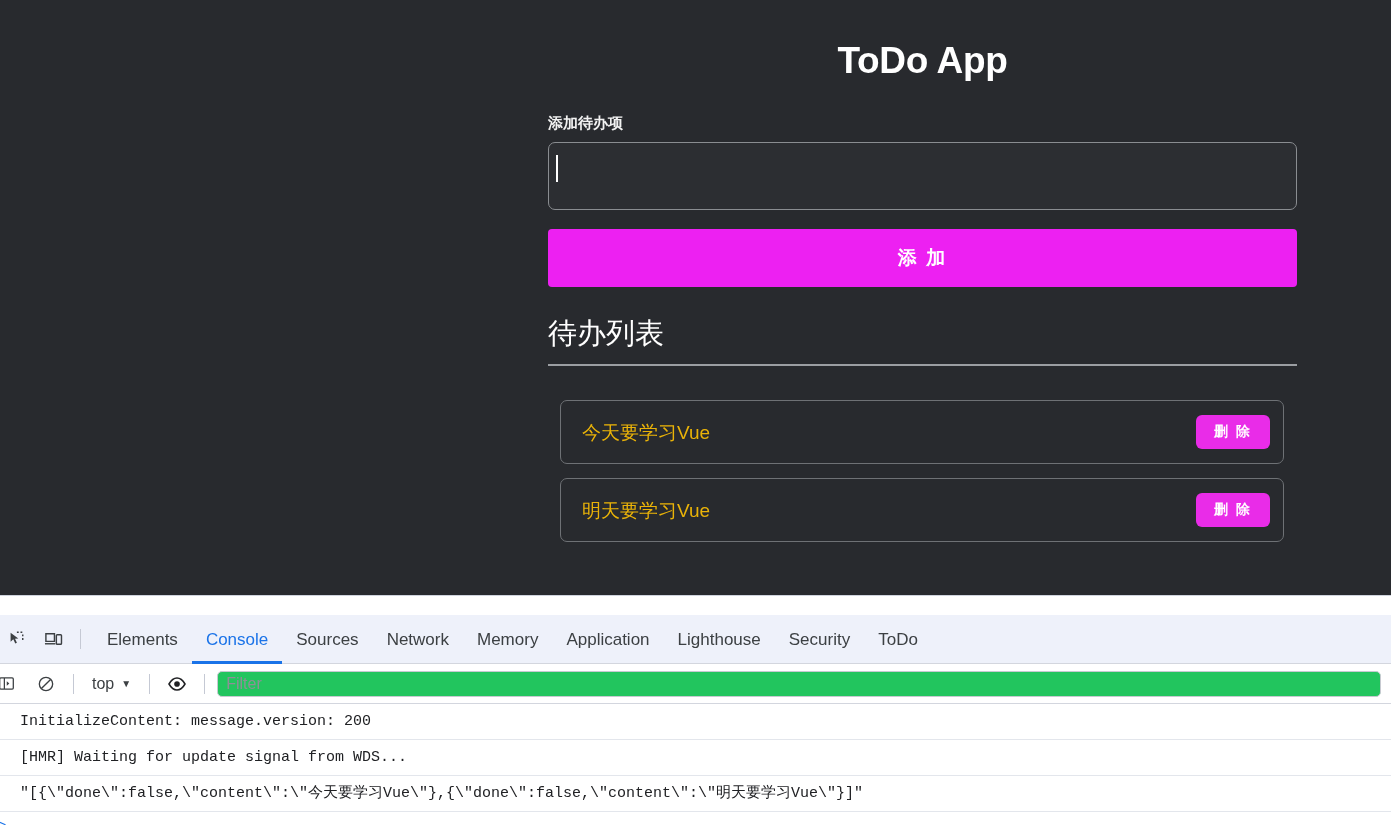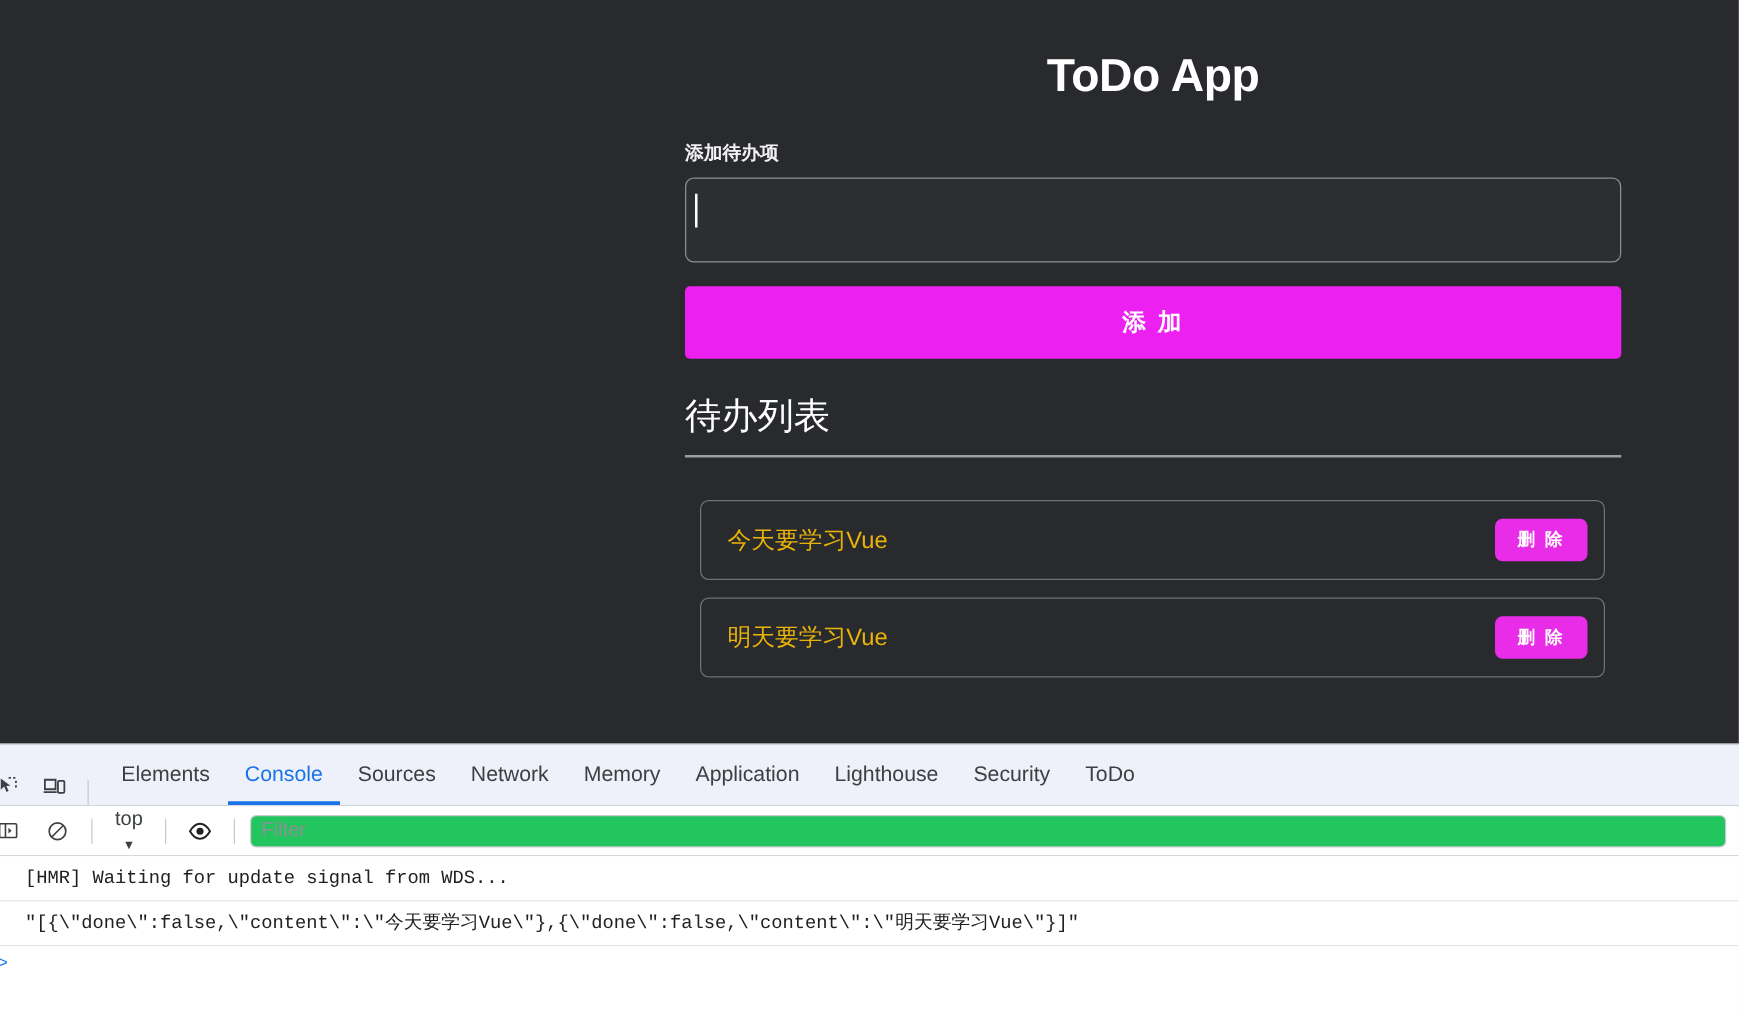--- a/index.html
+++ b/index.html
@@ -145,25 +145,26 @@
     position: absolute;
     left: 0; top: 595px;
     width: 1391px;
     height: 230px;
     background: #ffffff;
     border-top: 1px solid #cfd3dd;
   }
 
   #devtools-tabbar {
     display: flex;
-    align-items: flex-end;
+    align-items: center;
     height: 49px;
     background: #eef1fa;
     border-bottom: 1px solid #d3d6de;
-    padding-left: 0;
+    padding-left: 10px;
+    margin-top: 19px;
   }
 
   .tb-icon {
     display: flex;
     align-items: center;
     justify-content: center;
     width: 30px;
     height: 30px;
     flex: 0 0 auto;
     cursor: pointer;
@@ -208,21 +209,20 @@
 
   #context-select {
     display: flex;
     align-items: center;
     gap: 7px;
     font-size: 16px;
     color: #3c4043;
     padding: 0 6px;
     cursor: pointer;
     white-space: nowrap;
-    flex-direction: column;
   }
   #context-caret {
     font-size: 10px;
     line-height: 1;
     color: #3c4043;
   }
 
   #filter-input {
     flex: 1 1 auto;
     height: 26px;
@@ -366,20 +366,21 @@
         <circle cx="11" cy="11" r="3.1" fill="#202124" stroke="none"></circle>
       </svg>
     </div>
 
     <div class="tb-sep"></div>
 
     <input id="filter-input" type="text" placeholder="Filter" style="">
   </div>
 
   <div id="console-messages">
+    <div class="console-row">InitializeContent: message.version: 200</div>
     <div class="console-row">[HMR] Waiting for update signal from WDS...</div>
     <div class="console-row">"[{\"done\":false,\"content\":\"今天要学习Vue\"},{\"done\":false,\"content\":\"明天要学习Vue\"}]"</div>
     <div id="console-prompt">
       <span id="prompt-arrow">&gt;</span>
     </div>
   </div>
 
 </div>
 
 </body></html>

